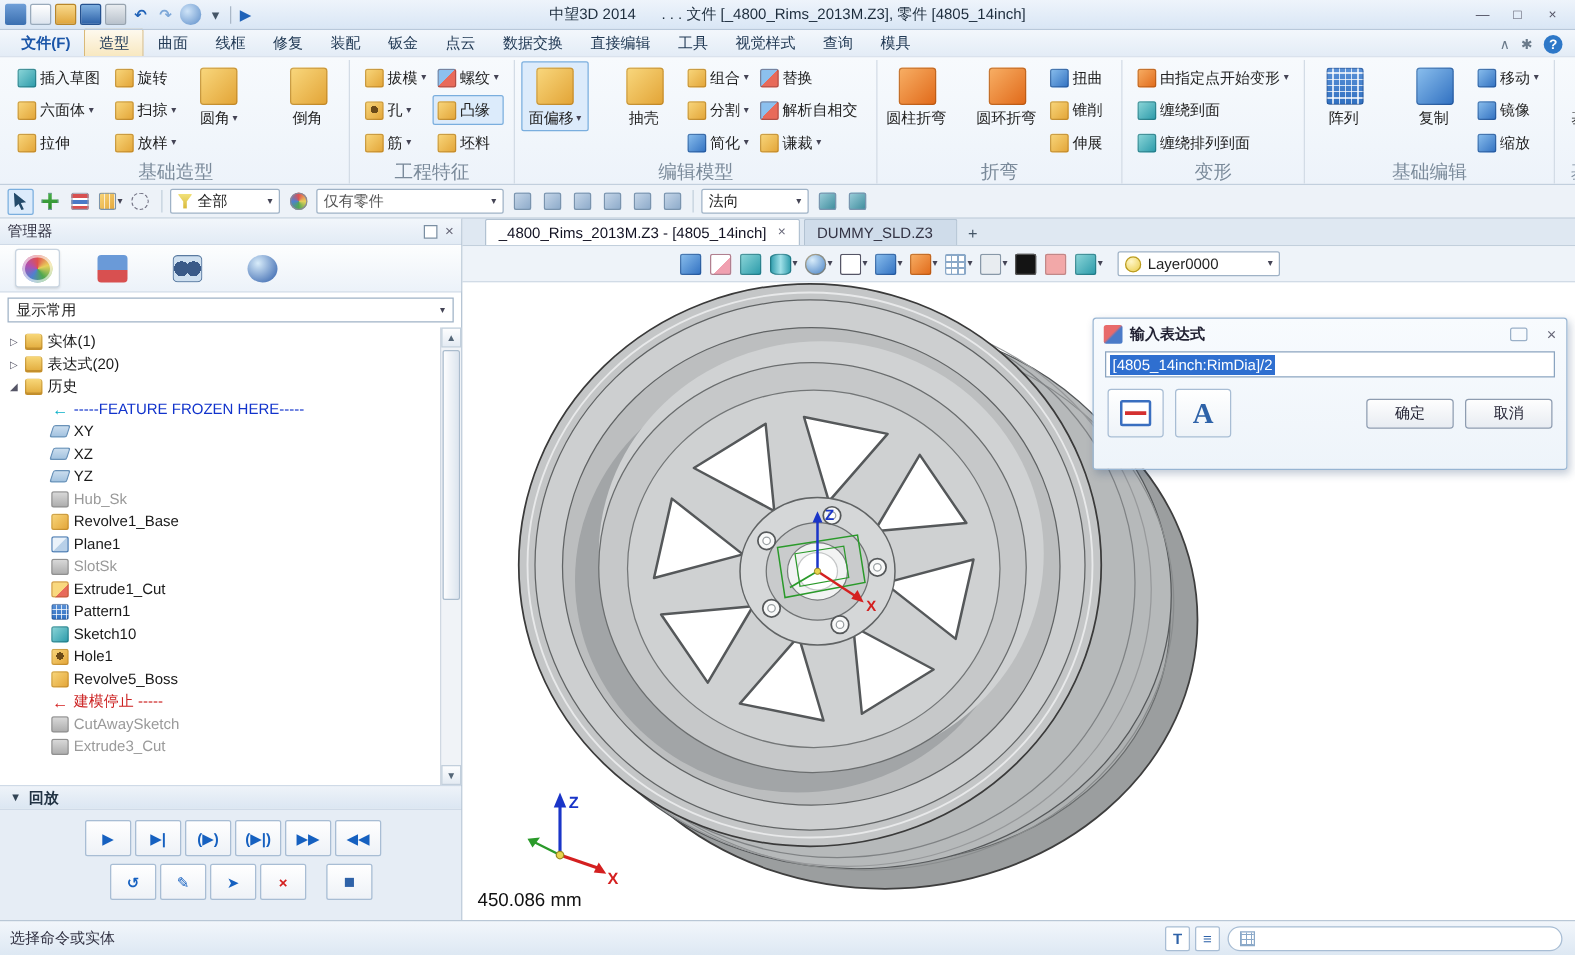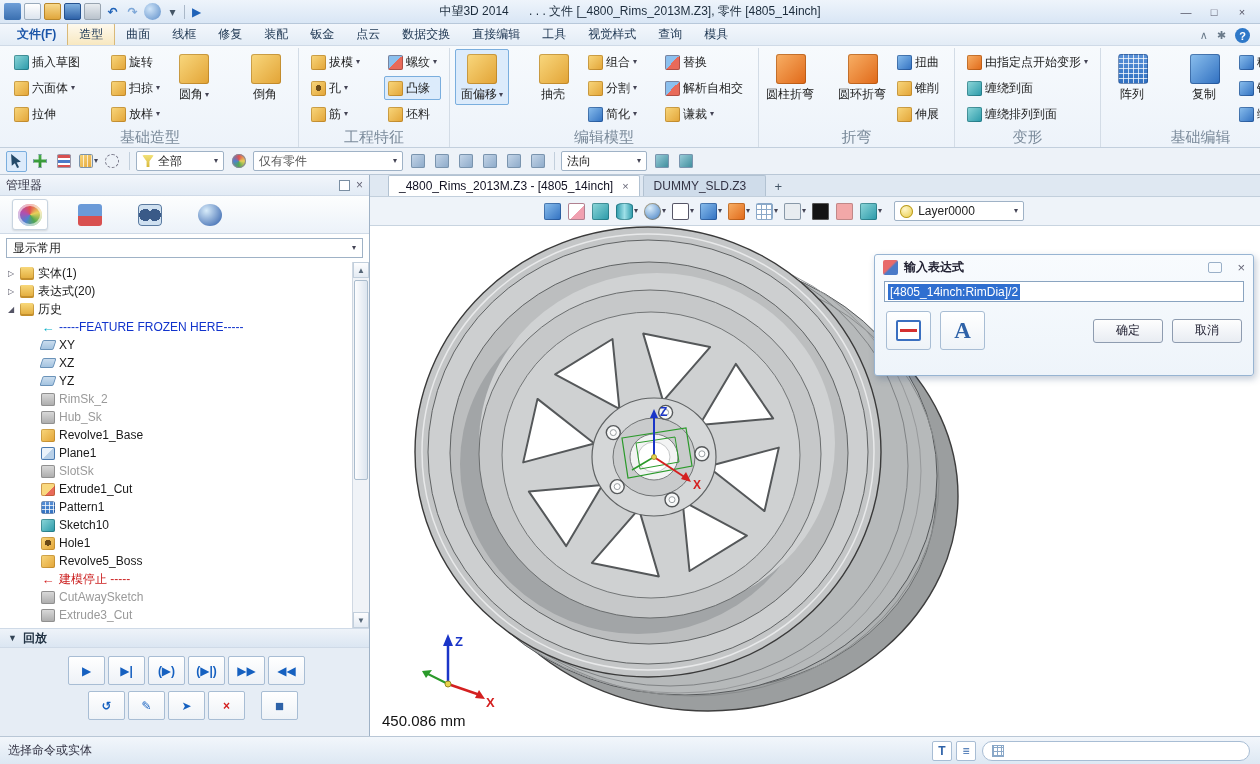--- a/index.html
+++ b/index.html
@@ -33,21 +33,21 @@
 .rtab[data-kind="active"]{background:linear-gradient(#fefaf0,#f8e8c0);border:1px solid #d9b978;border-bottom:none;border-radius:3px 3px 0 0;color:#203a58}
 .rutils{margin-left:auto;display:flex;align-items:center;gap:9px;padding:0 10px 2px}
 .rutil{color:#6a7a8a;font-size:11px;display:inline-flex;align-items:center;justify-content:center}
 [data-icon="help"]{width:15px;height:15px;border-radius:50%;background:#2e78c8;color:#fff;font-weight:bold;font-size:11px}
 
 
 .ribbon{height:102px;background:linear-gradient(#f7fafd,#edf3fa);border-bottom:1px solid #c2cfdd;display:flex;align-items:stretch;padding:2px 0 0 2px;overflow:hidden}
 .rgroup{display:flex;flex-direction:column;border-right:1px solid #d3dce6;padding:1px 5px 0 5px}
 .rbody{display:flex;align-items:flex-start;gap:3px;flex:1}
 .rlabel{text-align:center;font-size:15px;color:#7a8a9a;padding:1px 0 2px;white-space:nowrap}
-.rsmall{display:grid;grid-auto-flow:column;grid-template-rows:repeat(3,26px);align-items:center;column-gap:20px}
+.rsmall{display:grid;grid-auto-flow:column;grid-template-rows:repeat(3,26px);align-items:center;column-gap:1px}
 .ritem{display:flex;align-items:center;gap:3px;padding:1px 3px;border:1px solid transparent;border-radius:2px;white-space:nowrap;height:24px}
 .ritem[data-selected="true"],.rbigitem[data-selected="true"]{background:#dcebfb;border-color:#7aaede}
 .rbig{display:flex;gap:18px}
 .rbigitem{width:54px;display:flex;flex-direction:column;align-items:center;gap:2px;padding:4px 1px 1px;border:1px solid transparent;border-radius:2px;text-align:center}
 .rbiglabel{display:flex;align-items:center;gap:2px;white-space:nowrap}
 .arrow{font-size:8px;color:#445;line-height:1}
 
 
 .icn{width:15px;height:15px;border-radius:2px;background:linear-gradient(135deg,#f9d87e,#e2a335);box-shadow:inset 0 0 0 1px rgba(150,100,20,.45);flex:none;display:inline-flex;align-items:center;justify-content:center}
 .icn.lg{width:30px;height:30px;border-radius:3px}
@@ -711,25 +711,20 @@
             <span class="ticn" data-icon="datum"></span>
             <span class="tlabel">XZ</span>
           </div>
 
           <div class="trow" data-indent="1">
             <span class="texp"></span>
             <span class="ticn" data-icon="datum"></span>
             <span class="tlabel">YZ</span>
           </div>
 
-          <div class="trow" data-state="gray" data-indent="1">
-            <span class="texp"></span>
-            <span class="ticn" data-icon="sketch-gray"></span>
-            <span class="tlabel">RimSk_2</span>
-          </div>
 
           <div class="trow" data-state="gray" data-indent="1">
             <span class="texp"></span>
             <span class="ticn" data-icon="sketch-gray"></span>
             <span class="tlabel">Hub_Sk</span>
           </div>
 
           <div class="trow" data-indent="1">
             <span class="texp"></span>
             <span class="ticn" data-icon="revolve-feat"></span>

